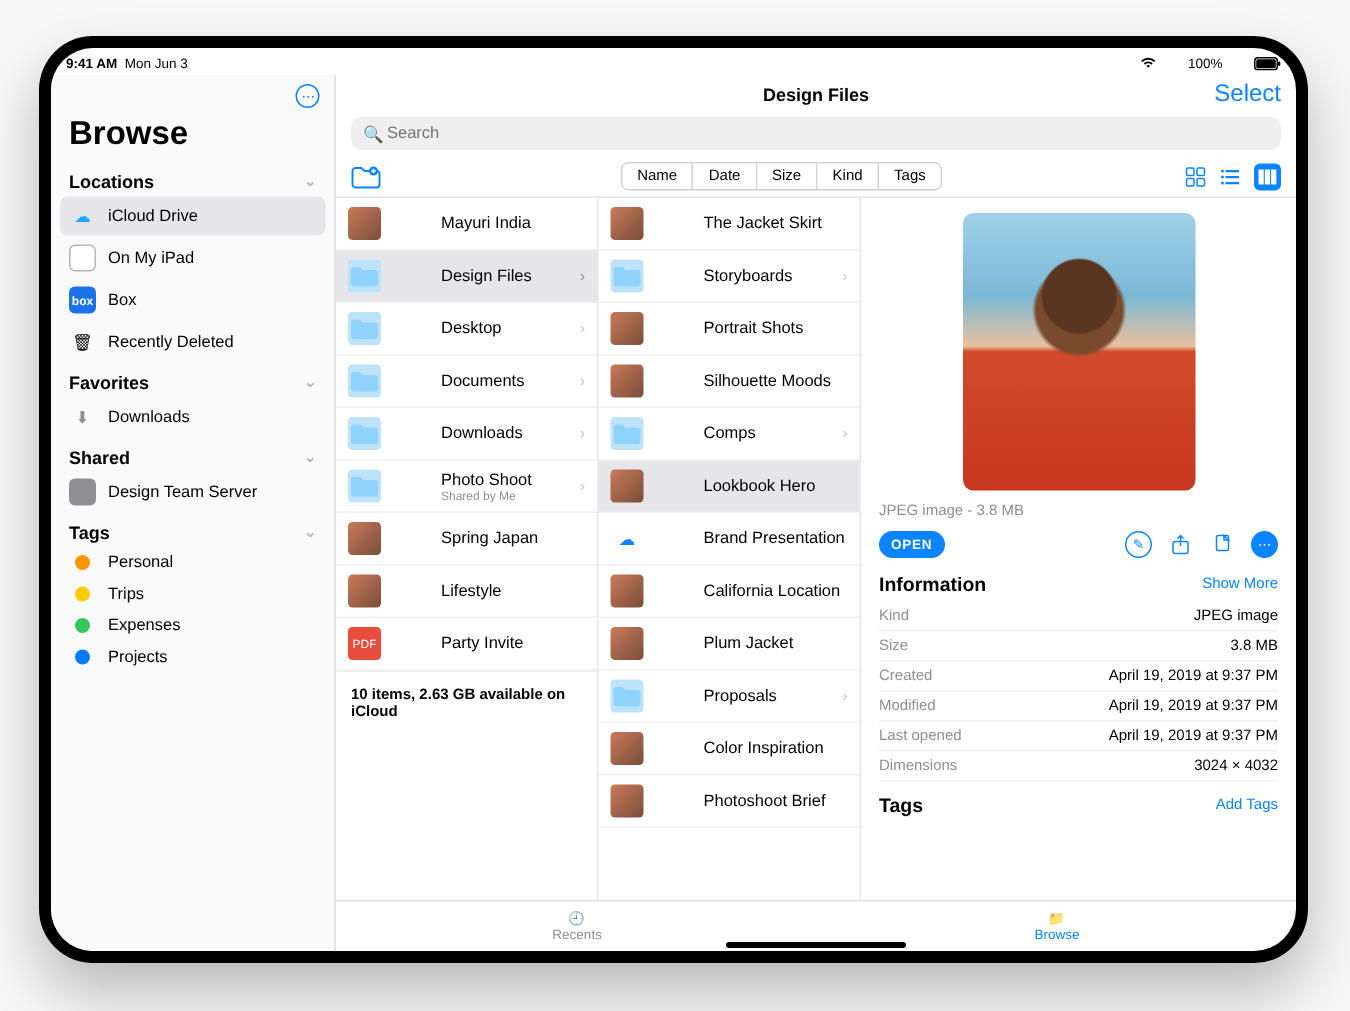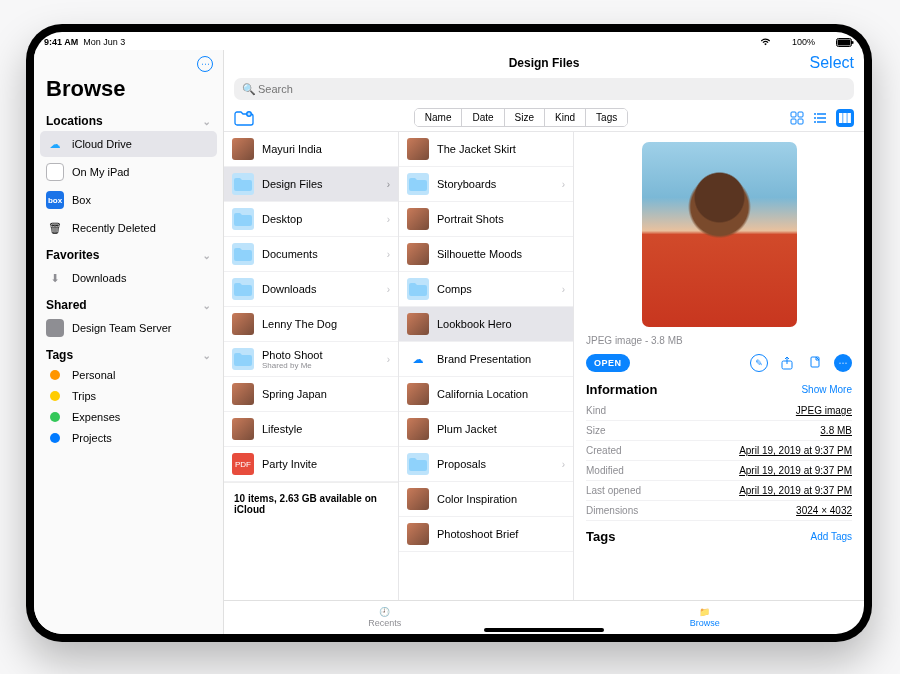--- a/index.html
+++ b/index.html
@@ -47,21 +47,21 @@
   .viewbtns .v { width:18px; height:18px; display:flex; align-items:center; justify-content:center; color:#0a84ff; border-radius:4px;}
   .viewbtns .v.active { background:#0a84ff; color:#fff;}
   .columns { flex:1; display:flex; min-height:0; border-top:1px solid #e6e6e8;}
   .col { width:175px; border-right:1px solid #e6e6e8; overflow-y:auto;}
   .col .row { display:flex; align-items:center; gap:8px; padding:6px 8px; border-bottom:1px solid #f0f0f2; position:relative;}
   .col .row .thumb { width:22px; height:22px; border-radius:3px; background:#bde3fb; display:flex; align-items:center; justify-content:center; overflow:hidden;}
   .col .row .thumb.folder { color:#4fb6f4; }
   .col .row .thumb.img { background:linear-gradient(135deg,#c97b5a,#7a4d3a); }
   .col .row .thumb.pdf  { background:#e74c3c; color:#fff; font-size:8px;}
   .col .row .thumb.cloud { color:#0a84ff; background:transparent;}
-  .col .row .name { flex:1; font-size:11px; white-space:nowrap; overflow:hidden; text-overflow:ellipsis;}
+  .col .row .name { flex:1; font-size:11px; white-space:nowrap; overflow:hidden; text-overflow:ellipsis;margin-left:32px;}
   .col .row .sub { font-size:8px; color:#8e8e93; display:block;}
   .col .row .chev { color:#c4c4c8; font-size:10px;}
   .col .row.selected { background:#e5e5ea; }
   .col .row.selected .chev { color:#8e8e93;}
   .col-footer { font-size:10px; font-weight:600; padding:10px; color:#000; border-top:1px solid #eee;}
   
   .inspector { flex:1; padding:10px 12px; overflow-y:auto; font-size:11px; min-width:0;}
   .hero { width:155px; height:185px; border-radius:7px; margin:0 auto 8px auto; background:linear-gradient(180deg,#9fd0e8 0%,#7bb8d6 30%,#e9c19e 48%,#d14a2a 50%,#c8361f 100%); position:relative; overflow:hidden;}
   .hero::before { content:""; position:absolute; inset:0; background:
       radial-gradient(circle at 50% 30%, #5a3521 0%, #5a3521 16%, transparent 17%),
@@ -71,21 +71,21 @@
   .openrow { display:flex; align-items:center; gap:10px; margin-bottom:10px; }
   .openbtn { background:#0a84ff; color:#fff; font-size:9px; font-weight:700; padding:4px 8px; border-radius:11px; letter-spacing:.5px;}
   .openrow .ic2 { width:18px; height:18px; display:flex; align-items:center; justify-content:center; color:#0a84ff;}
   .openrow .ic2.circle { border:1.2px solid #0a84ff; border-radius:50%; font-size:9px;}
   .openrow .spacer { flex:1; }
   .section-h { display:flex; justify-content:space-between; align-items:center; margin:8px 0 4px 0;}
   .section-h .h { font-size:13px; font-weight:700;}
   .section-h .link { font-size:10px; color:#0a84ff;}
   .info-row { display:flex; justify-content:space-between; font-size:10px; padding:4px 0; border-bottom:1px solid #f1f1f3;}
   .info-row .k { color:#8e8e93;}
-  .info-row .v { color:#000;text-decoration:underline;}
+  .info-row .v { color:#000;}
   
   .tabbar { height:34px; border-top:1px solid #e0e0e0; display:flex; align-items:center; justify-content:space-around; font-size:9px; position:relative;}
   .tab { display:flex; flex-direction:column; align-items:center; gap:1px; color:#8e8e93;}
   .tab.active { color:#0a84ff;}
   .home-ind { position:absolute; bottom:2px; left:50%; transform:translateX(-50%); width:120px; height:4px; background:#000; border-radius:3px;}
   svg { display:block; }
 </style>
 </head>
 <body>
 
@@ -277,24 +277,20 @@
               <div class="row">
                 <span class="thumb folder">
                   <svg width="20" height="16" viewBox="0 0 20 16">
                     <path d="M1 4a2 2 0 0 1 2-2h4l2 2h8a2 2 0 0 1 2 2v7a2 2 0 0 1-2 2H3a2 2 0 0 1-2-2Z" fill="#8fd2fb"></path>
                   </svg>
                 </span>
                 <span class="name">Downloads</span>
                 <span class="chev">›</span>
               </div>
               <div class="row">
-                <span class="thumb img"></span>
-                <span class="name">Lenny The Dog</span>
-              </div>
-              <div class="row">
                 <span class="thumb folder">
                   <svg width="20" height="16" viewBox="0 0 20 16">
                     <path d="M1 4a2 2 0 0 1 2-2h4l2 2h8a2 2 0 0 1 2 2v7a2 2 0 0 1-2 2H3a2 2 0 0 1-2-2Z" fill="#8fd2fb"></path>
                   </svg>
                 </span>
                 <span class="name">Photo Shoot<span class="sub">Shared by Me</span></span>
                 <span class="chev">›</span>
               </div>
               <div class="row">
                 <span class="thumb img"></span>

